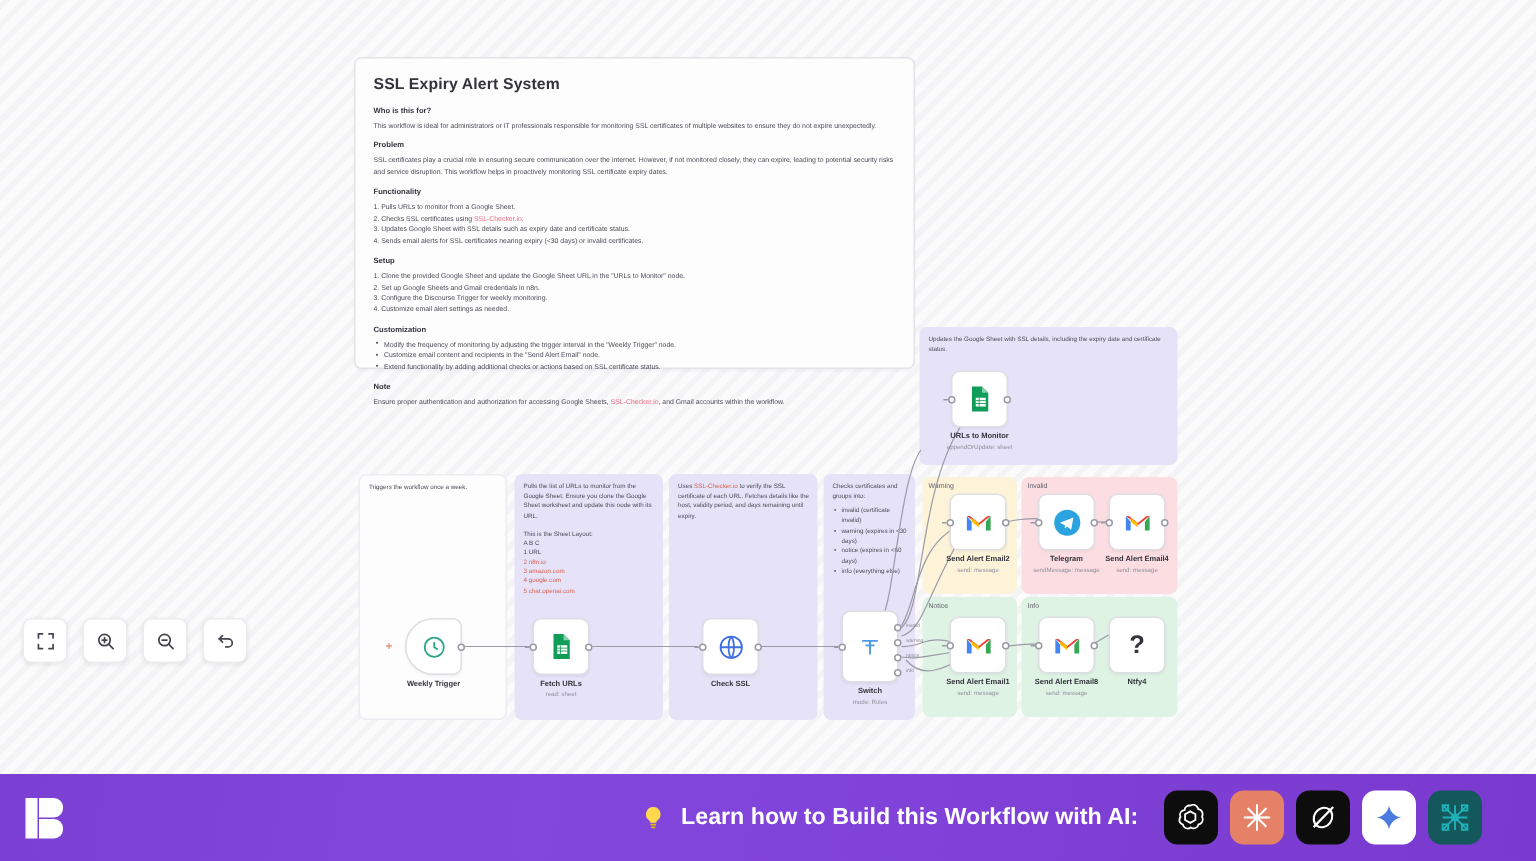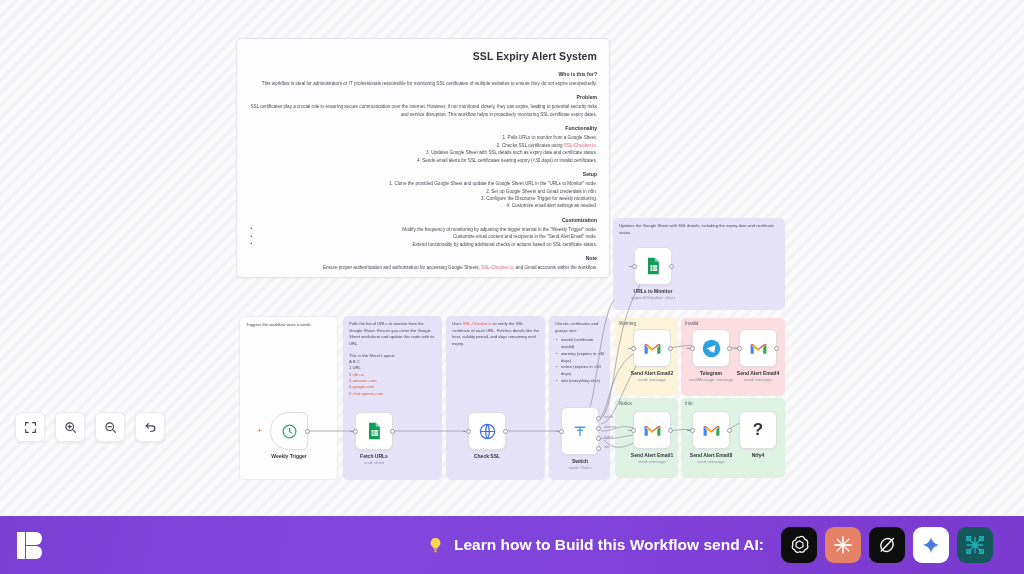--- a/index.html
+++ b/index.html
@@ -18,28 +18,27 @@
     );
   }
 
   
   #canvas { position: absolute; inset: 0 0 58px 0; overflow: hidden; }
 
   
   .doc-note {
     position: absolute;
     left: 236px; top: 38px;
-    width: 374px; height: 240px;
+    width: 374px; height: 208px;
     background: #fdfdfd;
     border: 1px solid #e3e3e8;
     border-radius: 5px;
     padding: 11px 12px 0 12px;
     color: #3d3d46;
     box-shadow: 0 1px 2px rgba(0,0,0,.04);
-    text-align: right;
   }
   .doc-title {
     font-size: 10.5px; font-weight: bold; color: #33333c;
     margin-bottom: 9px; letter-spacing: .1px;
   }
   .doc-h {
     font-size: 5.1px; font-weight: bold; color: #33333c;
     margin: 7px 0 3px 0;
   }
   .doc-p {
@@ -472,21 +471,21 @@
         <div class="bm-c"></div>
     </div>
   </div>
 
   <div class="cta">
     <svg width="19" height="19" viewBox="0 0 24 24">
       <path d="M12 2.5a6.2 6.2 0 0 0-3.6 11.2c.7.6 1.1 1.3 1.1 2.1h5c0-.8.4-1.5 1.1-2.1A6.2 6.2 0 0 0 12 2.5z" fill="#ffd84d"></path>
       <rect x="9.6" y="16.6" width="4.8" height="1.6" rx=".6" fill="#e0b800"></rect>
       <rect x="10.2" y="19" width="3.6" height="1.5" rx=".7" fill="#e0b800"></rect>
     </svg>
-    <span class="cta-text">Learn how to Build this Workflow send AI:</span>
+    <span class="cta-text">Learn how to Build this Workflow with AI:</span>
   </div>
 
   <div class="ai-icons">
     <div class="ai-icon" style="background:#0d0d0d;">
       <svg width="23" height="23" viewBox="0 0 24 24" fill="none" stroke="#fff" stroke-width="1.25">
         <path d="M12 3.2c1.7-1 3.9-.5 5 1.1.3.4.5.9.6 1.4 1.7.3 3 1.8 3 3.6 0 .6-.2 1.2-.4 1.7.9 1.5.5 3.5-.9 4.6-.5.4-1 .6-1.6.7-.4 1.7-2 2.9-3.8 2.7-.6-.1-1.1-.3-1.6-.6-1.4 1.1-3.4.9-4.6-.4-.4-.4-.7-1-.8-1.6-1.7-.4-2.8-2.1-2.4-3.8.1-.5.3-1 .7-1.4-.8-1.6-.2-3.5 1.3-4.4.5-.3 1-.5 1.5-.5C8.3 3.9 10.3 2.9 12 3.2z"></path>
         <path d="M12 7.2l3.6 2v4l-3.6 2-3.6-2v-4z"></path>
       </svg>
     </div>
     <div class="ai-icon" style="background:#e48166;">

